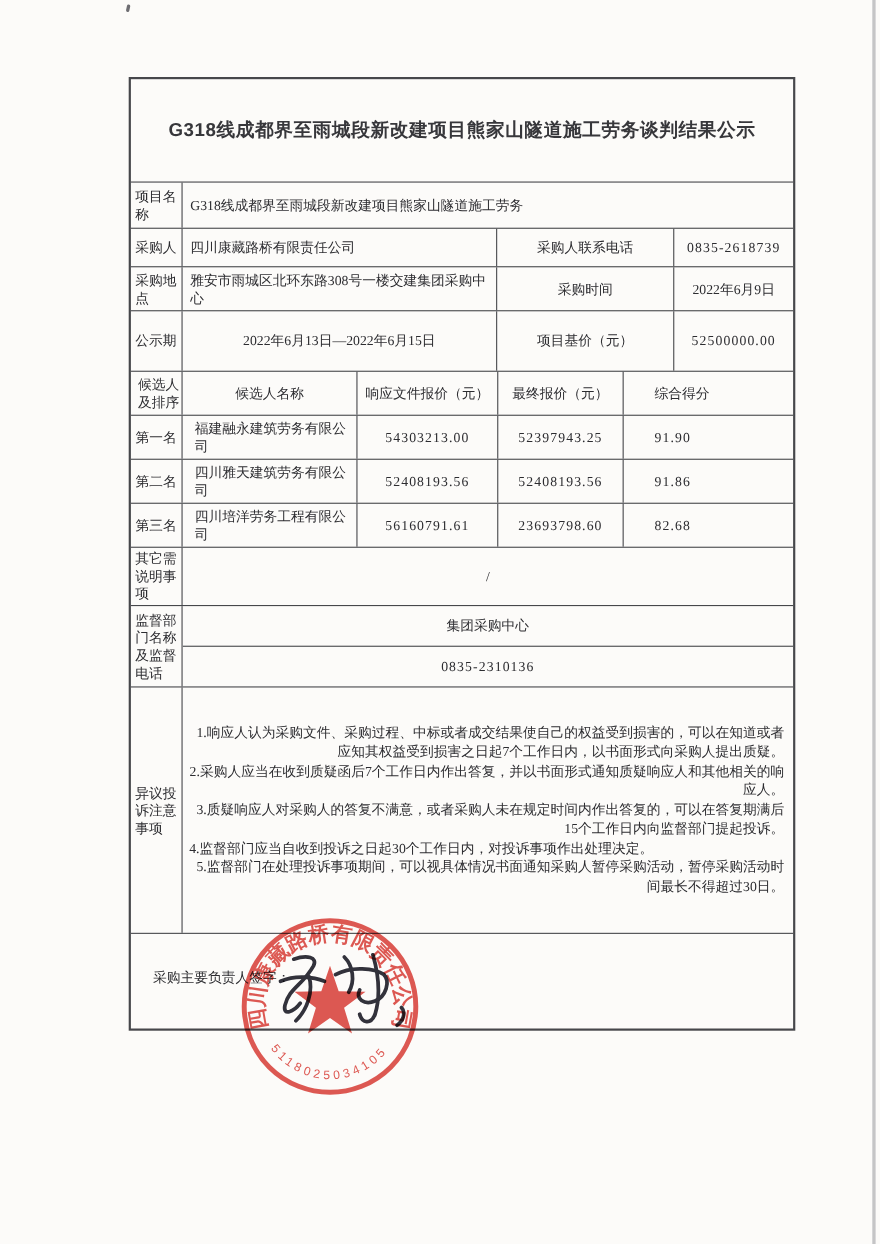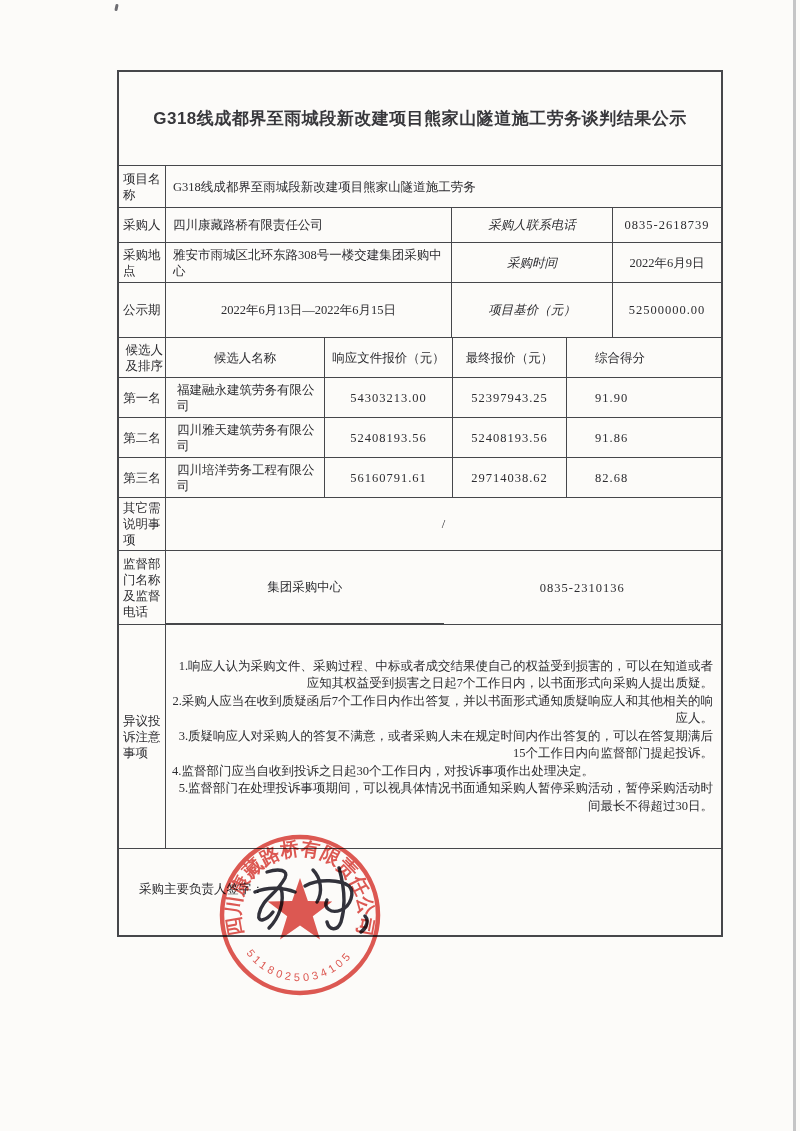--- a/index.html
+++ b/index.html
@@ -30,42 +30,42 @@
   .row{display:flex;box-sizing:border-box;border-bottom:1.5px solid var(--bd);}
   .row.last{border-bottom:none;}
   .c{
     border-right:1.5px solid var(--bd);box-sizing:border-box;
     display:flex;align-items:center;
     padding:2px 5px;font-size:12.5px;line-height:16px;color:var(--ink);
     overflow:hidden;
   }
   .c.end{border-right:none;}
   .lab{flex:0 0 47px;padding:2px 3px 2px 4px;}
-  .lab2{flex:0 0 161px;justify-content:center;text-align:center;font-style:italic;}
+  .lab2{flex:0 0 161px;justify-content:center;text-align:center;}
   .val-wide{flex:1 1 auto;padding-left:7px;}
   .val-mid{flex:0 0 286px;padding-left:7px;}
   .val-mid.cen{justify-content:center;padding-left:5px;}
   .val-sm{flex:1 1 auto;justify-content:center;text-align:center;}
   .cen{justify-content:center;text-align:center;}
   .title-row{height:94px;}
   .title-cell{flex:1 1 auto;justify-content:center;align-items:center;border-right:none;}
   .doc-title{
     font-family:"Liberation Sans","DejaVu Sans",sans-serif;
     font-weight:bold;font-size:17px;letter-spacing:.5px;color:#37373b;
     text-align:center;
   }
   
   .rank{flex:0 0 47px;justify-content:center;text-align:right;padding:2px 2px;}
   .cname{flex:0 0 159px;padding-left:11px;}
   .cdoc{flex:0 0 128px;justify-content:center;text-align:center;}
   .cfin{flex:0 0 114px;justify-content:center;text-align:center;}
   .cscore{flex:1 1 auto;padding-left:28px;}
   .num{letter-spacing:1px;}
   
-  .sup-right{flex:1 1 auto;display:flex;flex-direction:row;border-right:none;padding:0;align-items:stretch;}
+  .sup-right{flex:1 1 auto;display:flex;flex-direction:column;border-right:none;padding:0;align-items:stretch;}
   .sup-sub{flex:1 1 50%;display:flex;align-items:center;justify-content:center;text-align:center;box-sizing:border-box;font-size:12.5px;}
   .sup-sub.top{border-bottom:1.5px solid var(--bd);}
   
   .obj-val{flex:1 1 auto;border-right:none;flex-direction:column;justify-content:center;align-items:flex-start;padding:4px 8px 4px 6px;}
   .obj-item{font-size:12.5px;line-height:17.5px;text-align:right;}
   
   .sig-cell{flex:1 1 auto;border-right:none;padding-left:20px;}
   .stamp-svg{position:absolute;left:210px;top:825px;mix-blend-mode:multiply;}
   .sign-svg{position:absolute;left:245px;top:858px;mix-blend-mode:multiply;}
 </style>
@@ -132,21 +132,21 @@
       <div class="c cname">四川雅天建筑劳务有限公司</div>
       <div class="c cdoc num">52408193.56</div>
       <div class="c cfin num">52408193.56</div>
       <div class="c cscore end num">91.86</div>
     </div>
 
     <div class="row" style="height:40px">
       <div class="c rank">第三名</div>
       <div class="c cname">四川培洋劳务工程有限公司</div>
       <div class="c cdoc num">56160791.61</div>
-      <div class="c cfin num">29714038.62</div>
+      <div class="c cfin num">23693798.60</div>
       <div class="c cscore end num">82.68</div>
     </div>
 
     <div class="row" style="height:53px">
       <div class="c lab">其它需说明事项</div>
       <div class="c end cen" style="flex:1 1 auto">/</div>
     </div>
 
     <div class="row" style="height:74px">
       <div class="c lab cen" style="text-align:left">监督部门名称及监督电话</div>

